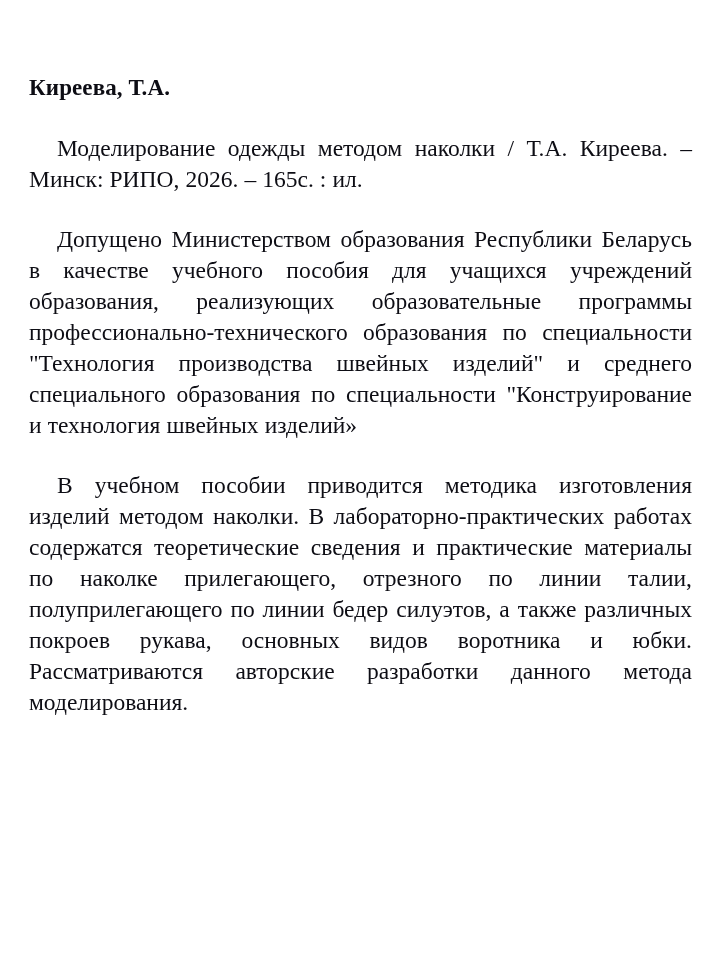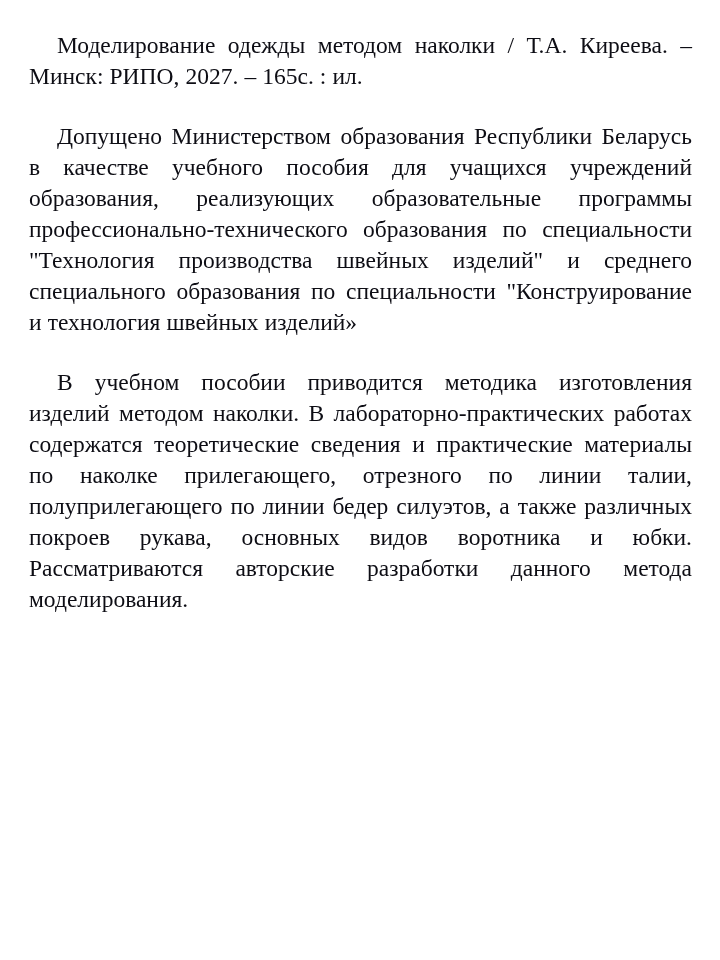--- a/index.html
+++ b/index.html
@@ -73,21 +73,22 @@
   }
   .para.no-stretch::after {
     display: none;
   }
 </style>
 </head>
 <body>
 
 <div class="page">
 
+  <h1 class="doc-heading">Киреева, Т.А.</h1>
 
-  <p class="para para-bib no-stretch">Моделирование одежды методом наколки / Т.А. Киреева. – Минск: РИПО, 2027. – 165с. : ил.</p>
+  <p class="para para-bib no-stretch">Моделирование одежды методом наколки / Т.А. Киреева. – Минск: РИПО, 2026. – 165с. : ил.</p>
 
   <p class="para para-approval no-stretch">Допущено Министерством образования Республики Беларусь в качестве учебного пособия для учащихся учреждений образования, реализующих образовательные программы профессионально-технического образования по специальности "Технология производства швейных изделий" и среднего специального образования по специальности "Конструирование и технология швейных изделий»</p>
 
   <p class="para para-summary no-stretch">В учебном пособии приводится методика изготовления изделий методом наколки. В лабораторно-практических работах содержатся теоретические сведения и практические материалы по наколке прилегающего, отрезного по линии талии, полуприлегающего по линии бедер силуэтов, а также различных покроев рукава, основных видов воротника и юбки. Рассматриваются авторские разработки данного метода моделирования.</p>
 
 
 </div>
 
 </body></html>

